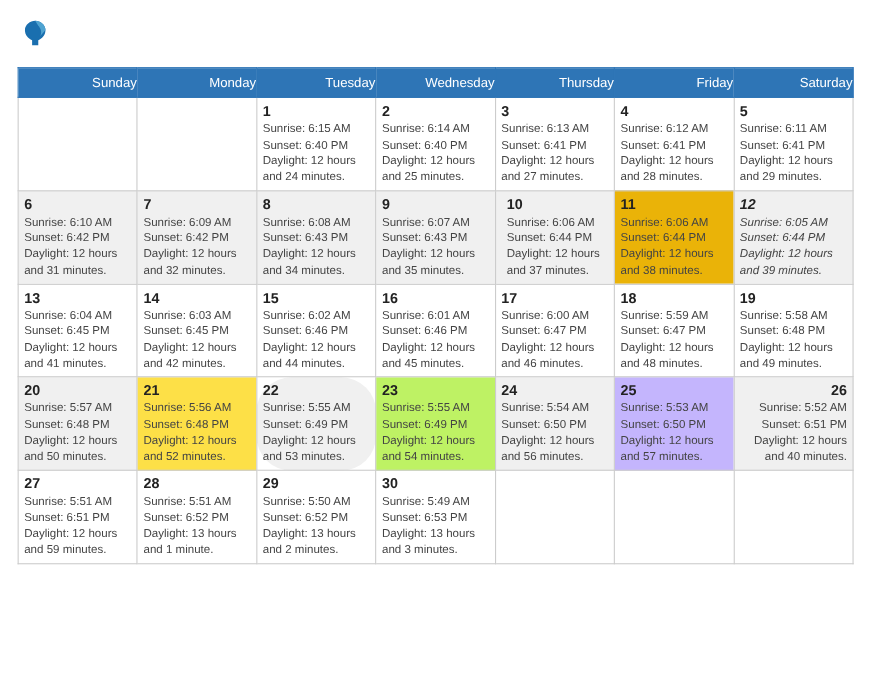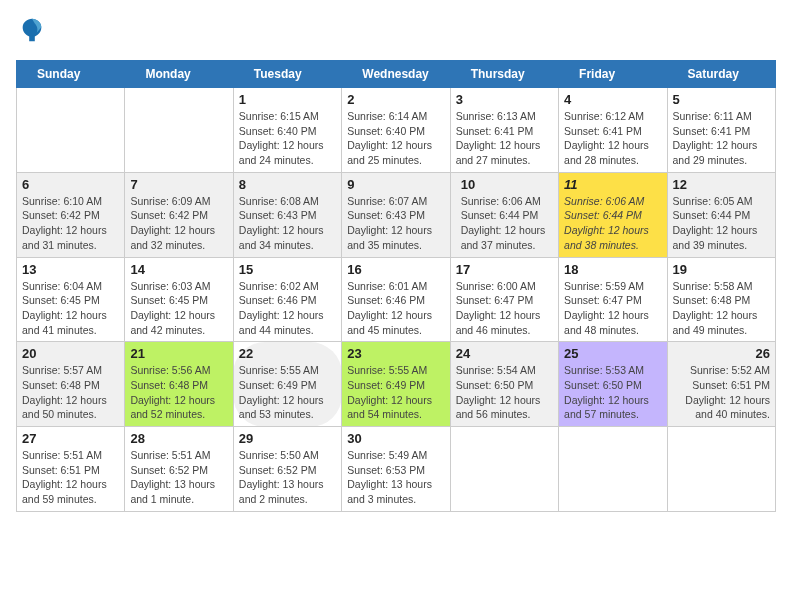--- a/index.html
+++ b/index.html
@@ -43,24 +43,24 @@
       color: #333;
     }
     .calendar {
       width: 100%;
       border-collapse: collapse;
       font-size: 11px;
     }
     .calendar thead th {
       background: #2e75b6;
       color: #fff;
-      padding: 6px 20px;
-      text-align: left;
+      padding: 6px 0;
+      text-align: right;
       font-size: 12px;
-      font-weight: bold;
+      font-weight: normal;
       border: 1px solid #2e75b6;
     }
     .calendar tbody td {
       border: 1px solid #ccc;
       vertical-align: top;
       padding: 4px 5px;
       width: calc(100% / 7);
       min-height: 80px;
       background: #fff;
     }
@@ -194,29 +194,29 @@
         </div>
       </td>
         <td style="background: rgb(240, 240, 240); padding-left: 10px;">
         <span class="day-num">10</span>
         <div class="day-info">
           <span>Sunrise: 6:06 AM</span><br>
           <span>Sunset: 6:44 PM</span><br>
           <span>Daylight: 12 hours and 37 minutes.</span>
         </div>
       </td>
-        <td style="background: #fde047; font-style: italic;">
+        <td style="background: #eab308;">
         <span class="day-num">11</span>
         <div class="day-info">
           <span>Sunrise: 6:06 AM</span><br>
           <span>Sunset: 6:44 PM</span><br>
           <span>Daylight: 12 hours and 38 minutes.</span>
         </div>
       </td>
-        <td style="background: rgb(240, 240, 240);">
+        <td style="background: rgb(240, 240, 240); font-style: italic;">
         <span class="day-num">12</span>
         <div class="day-info">
           <span>Sunrise: 6:05 AM</span><br>
           <span>Sunset: 6:44 PM</span><br>
           <span>Daylight: 12 hours and 39 minutes.</span>
         </div>
       </td>
       </tr>
       <tr>
         <td>
@@ -278,21 +278,21 @@
       </tr>
       <tr>
         <td style="background: rgb(240, 240, 240);">
         <span class="day-num">20</span>
         <div class="day-info">
           <span>Sunrise: 5:57 AM</span><br>
           <span>Sunset: 6:48 PM</span><br>
           <span>Daylight: 12 hours and 50 minutes.</span>
         </div>
       </td>
-        <td style="background: #bef264;">
+        <td style="background: #fde047;">
         <span class="day-num">21</span>
         <div class="day-info">
           <span>Sunrise: 5:56 AM</span><br>
           <span>Sunset: 6:48 PM</span><br>
           <span>Daylight: 12 hours and 52 minutes.</span>
         </div>
       </td>
         <td style="background: rgb(240, 240, 240); border-radius: 32px;">
         <span class="day-num">22</span>
         <div class="day-info">

